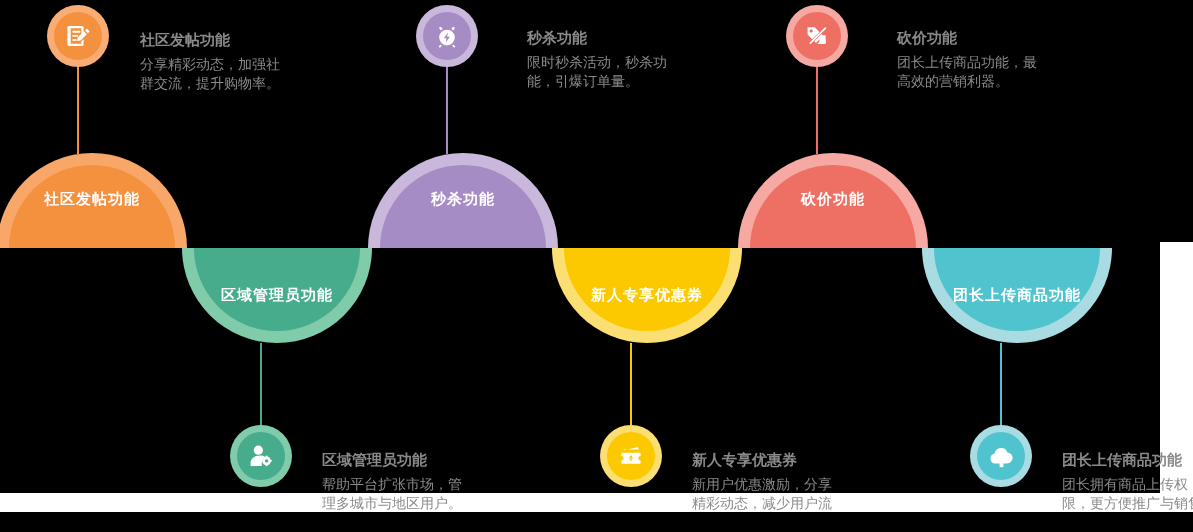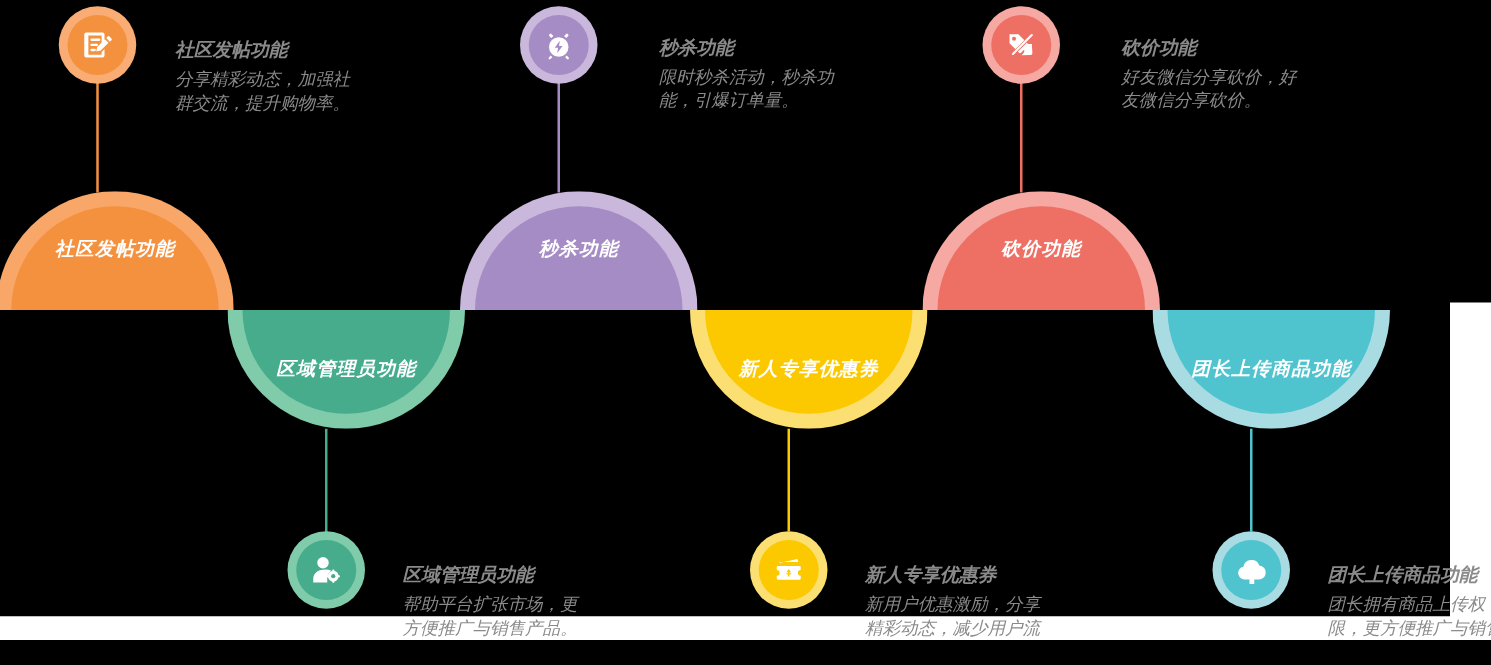--- a/index.html
+++ b/index.html
@@ -2,21 +2,21 @@
 <html><head>
 <meta charset="utf-8">
 <style>
   html,body{margin:0;padding:0;}
   body{
     width:1193px;height:532px;
     background:#000;
     font-family:"DejaVu Sans","Liberation Sans",sans-serif;
     overflow:hidden;
   }
-  #stage{position:relative;width:1193px;height:512px;overflow:hidden;font-style:italic;}
+  #stage{position:relative;width:1193px;height:512px;overflow:hidden;}
 
   
   .white-panel{position:absolute;background:#ffffff;}
   #white-right{left:1160px;top:242px;width:33px;height:290px;}
   #white-bottom{left:0px;top:493px;width:1193px;height:39px;}
 
   
   .blob{position:absolute;width:190px;height:95px;overflow:hidden;}
   .blob .ring{position:absolute;left:0;top:0;width:190px;height:190px;border-radius:50%;}
   .blob.up .ring{top:0;}
@@ -117,21 +117,21 @@
             <rect x="13.3" y="17.1" width="2.6" height="1.7" rx=".7"></rect>
             <rect x="21.3" y="17.1" width="2.6" height="1.7" rx=".7"></rect>
           </g>
         </svg>
       </span>
     </div>
   </div>
 
   <div class="txt w150" style="left:322px;top:450px;">
     <div class="t-title">区域管理员功能</div>
-    <div class="t-desc">帮助平台扩张市场，更方便推广与销售产品。</div>
+    <div class="t-desc">帮助平台扩张市场，管理多城市与地区用户。</div>
   </div>
 
   <div class="stem" style="left:446px;top:62px;height:92px;background:#A58CC4;"></div>
 
   <div class="bubble" style="left:416px;top:5px;background:#C9B8DC;">
     <div class="inner" style="background:#A58CC4;">
       <span>
         <svg width="26" height="26" viewBox="0 0 26 26">
           <circle fill="#ffffff" cx="13" cy="14.6" r="7.8"></circle>
           <path fill="#A58CC4" d="M13.9 9.6l-4.1 5.6h2.7l-.8 4.4 4.3-5.8h-2.8z"></path>
@@ -189,21 +189,21 @@
           <path fill="#ffffff" d="M14.4 12.2h7.1l.4 7.2a1.4 1.4 0 0 1-1.4 1.5l-7.3.2 1.2-1.2a3 3 0 0 0 0-4.3z"></path>
           <rect fill="#EE6F63" x="1.4" y="12" width="25" height="2.9" rx="1.4" transform="rotate(-45 13 13)"></rect>
           <rect fill="#ffffff" x="2.4" y="12.5" width="23" height="1.7" rx=".85" transform="rotate(-45 13 13)"></rect>
         </svg>
       </span>
     </div>
   </div>
 
   <div class="txt w150" style="left:897px;top:28px;">
     <div class="t-title">砍价功能</div>
-    <div class="t-desc">好友微信分享砍价，好友微信分享砍价。</div>
+    <div class="t-desc">团长上传商品功能，最高效的营销利器。</div>
   </div>
 
   <div class="blob up" style="left:738px;top:153px;">
     <div class="ring" style="background:#F6A8A2;"></div>
     <div class="core" style="background:#EE6F63;"></div>
     <div class="blabel">砍价功能</div>
   </div>
 
   <div class="blob down wide" style="left:922px;top:248px;">
     <div class="ring" style="background:#A8DCE2;"></div>

